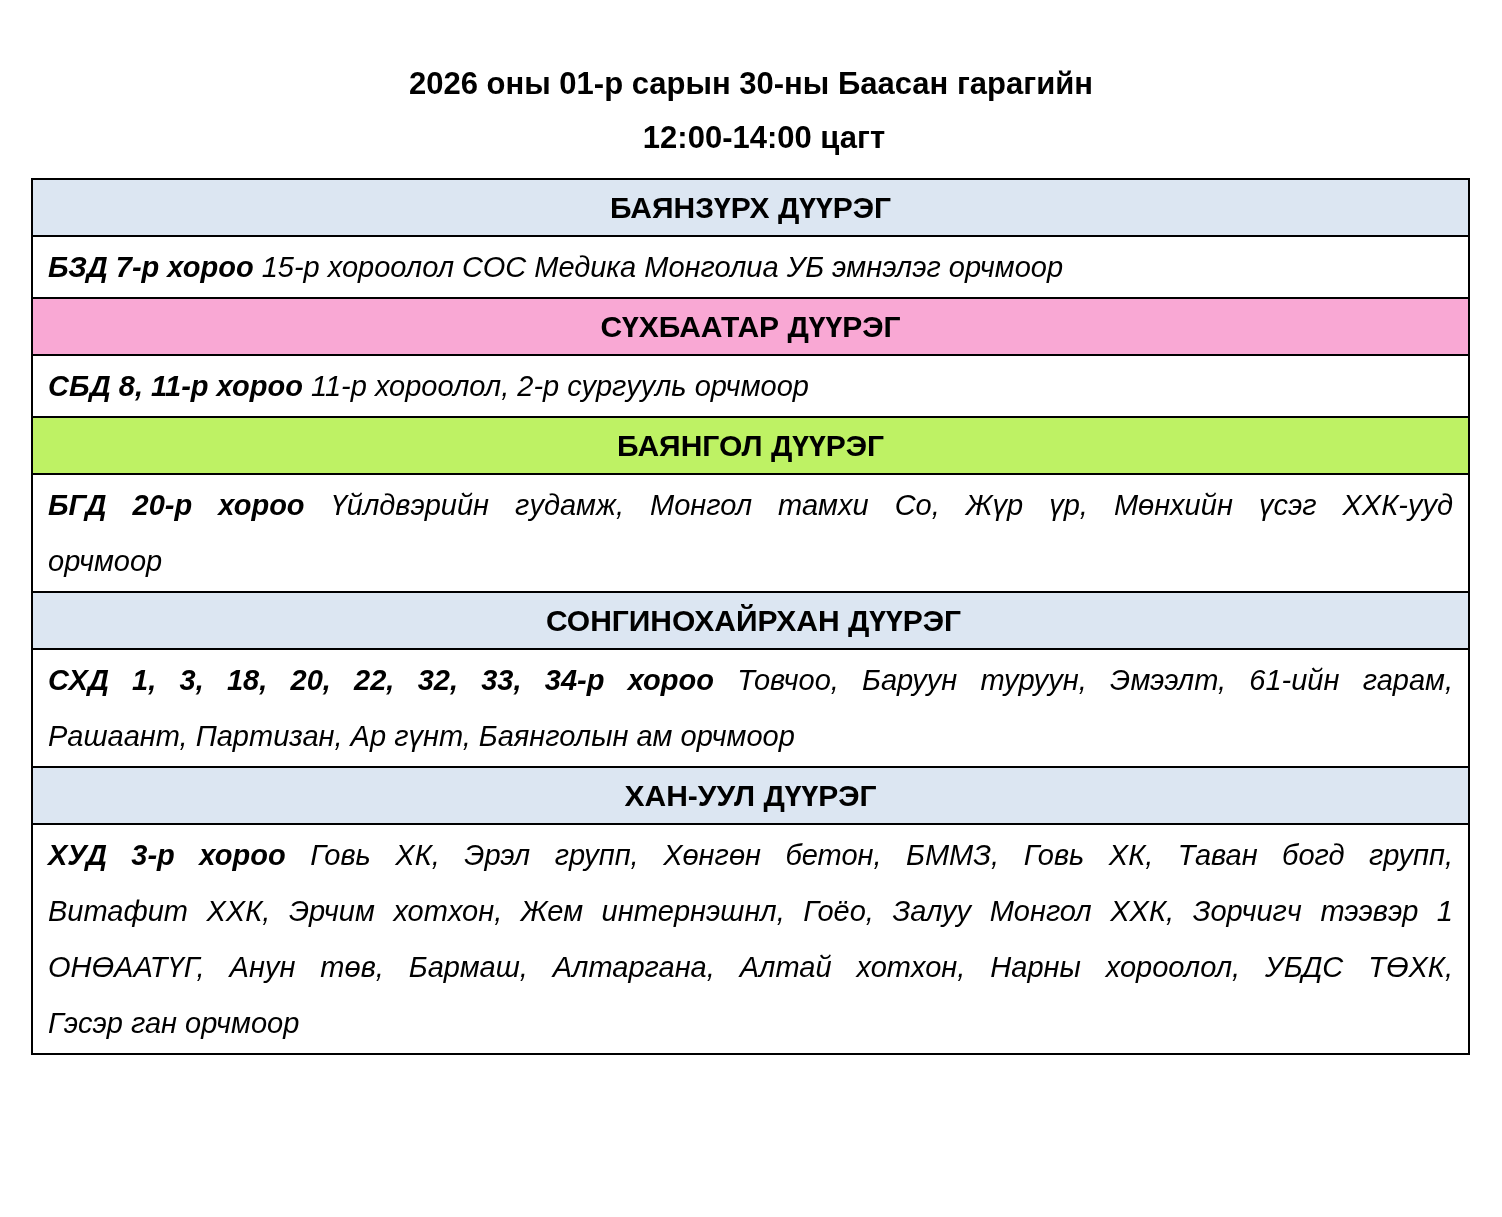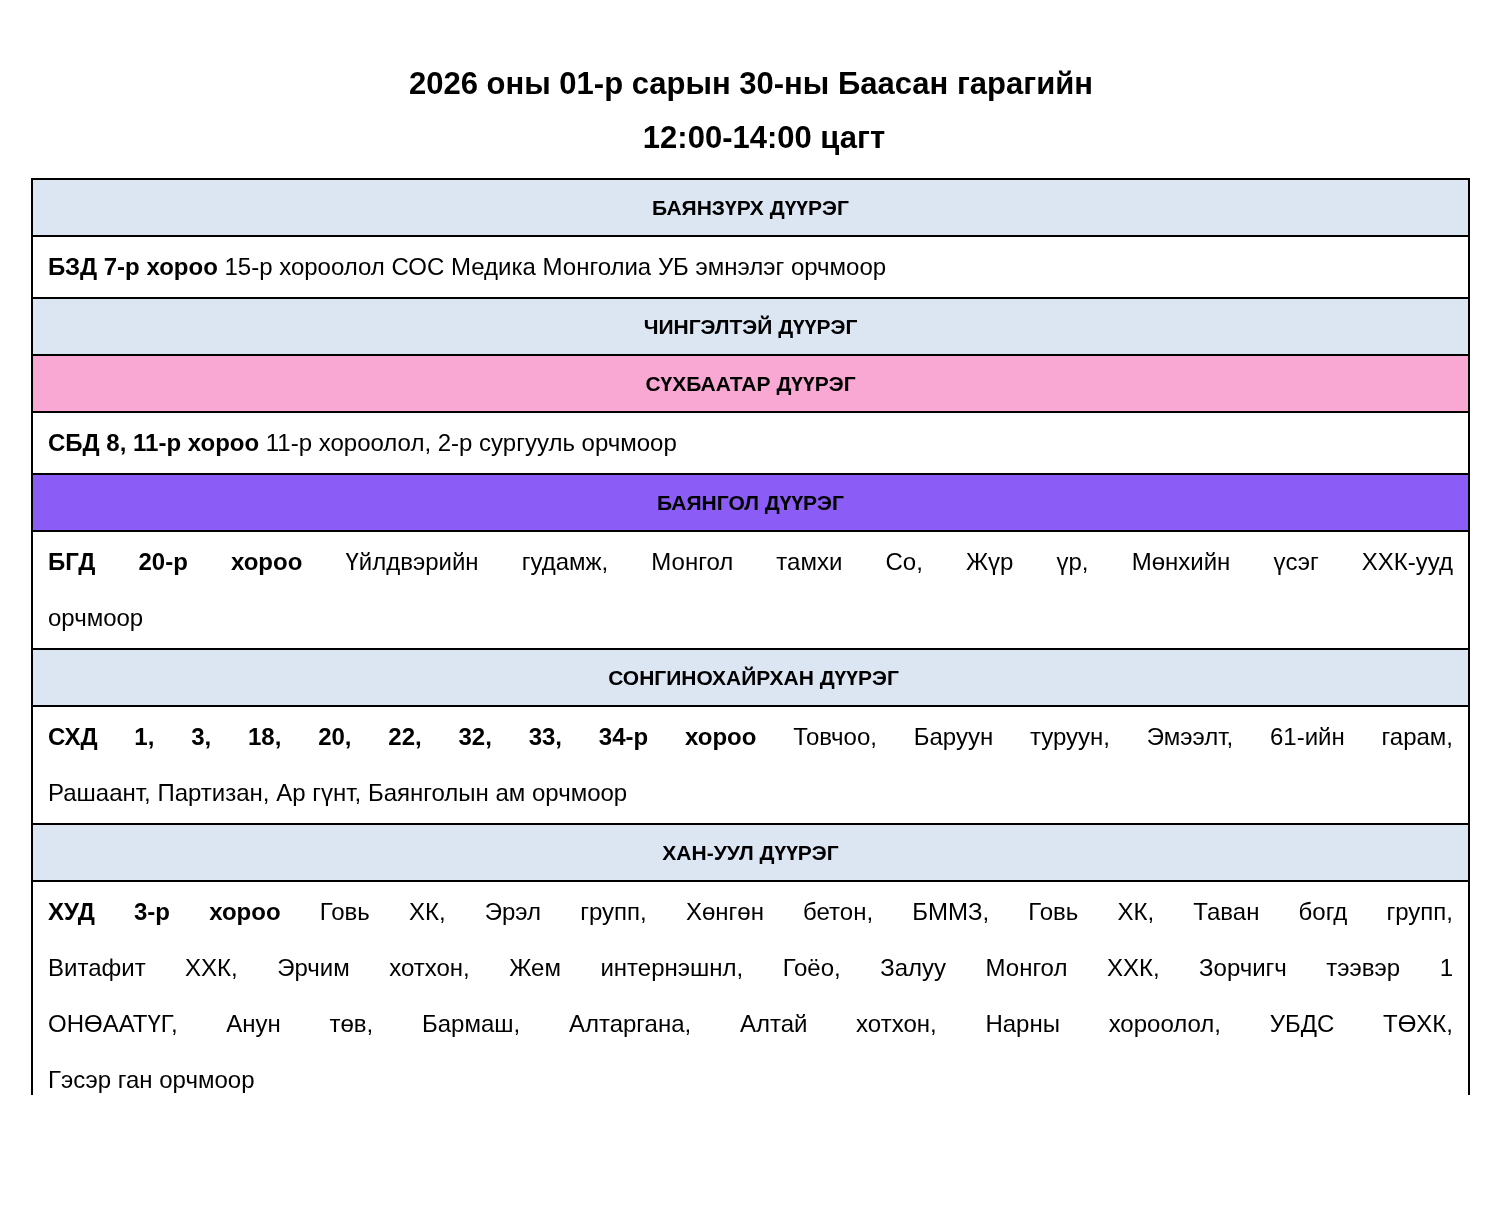--- a/index.html
+++ b/index.html
@@ -37,29 +37,30 @@
   .schedule-table {
     margin: 22px 31px 0 31px;
     width: 1439px;
     box-sizing: border-box;
     border: 2px solid #000000;
   }
   .hrow {
     background: #dce6f2;
     text-align: center;
     font-weight: bold;
-    font-size: 21px;
+    font-size: 30px;
     line-height: 55px;
     height: 55px;
     overflow: hidden;
   }
   .brow {
     background: #ffffff;
     padding: 2px 15px;
-    font-size: 24px;
+    font-size: 29px;
+    font-style: italic;
   }
   .schedule-table > div + div {
     border-top: 2px solid #000000;
   }
   .line {
     line-height: 56px;
     text-align: justify;
     text-align-last: justify;
     white-space: nowrap;
   }
@@ -76,26 +77,25 @@
 <body>
 
 <div class="page">
   <div class="doc-title">2026 оны 01-р сарын 30-ны Баасан гарагийн</div>
   <div class="doc-subtitle">12:00-14:00 цагт</div>
   <div class="schedule-table" id="schedule-table">
       <div class="hrow" style="background: rgb(220, 230, 242);"><span>БАЯНЗҮРХ ДҮҮРЭГ</span></div>
       <div class="brow">
         <div class="line last"><span class="khoroo">БЗД 7-р хороо</span> <span>15-р хороолол СОС Медика Монголиа УБ эмнэлэг орчмоор</span></div>
       </div>
-      <div class="hrow" style="background: rgb(220, 230, 242);"><span>ЧИНГЭЛТЭЙ ДҮҮРЭГ</span></div>
       <div class="hrow" style="background: #f9a8d4;"><span>СҮХБААТАР ДҮҮРЭГ</span></div>
       <div class="brow">
         <div class="line last"><span class="khoroo">СБД 8, 11-р хороо</span> <span>11-р хороолол, 2-р сургууль орчмоор</span></div>
       </div>
-      <div class="hrow" style="background: #8b5cf6;"><span>БАЯНГОЛ ДҮҮРЭГ</span></div>
+      <div class="hrow" style="background: #bef264;"><span>БАЯНГОЛ ДҮҮРЭГ</span></div>
       <div class="brow">
         <div class="line"><span class="khoroo">БГД 20-р хороо</span> <span>Үйлдвэрийн гудамж, Монгол тамхи Со, Жүр үр, Мөнхийн үсэг ХХК-ууд</span></div>
         <div class="line last"><span>орчмоор</span></div>
       </div>
       <div class="hrow" style="background: rgb(220, 230, 242); padding-left: 6px;"><span>СОНГИНОХАЙРХАН ДҮҮРЭГ</span></div>
       <div class="brow">
         <div class="line"><span class="khoroo">СХД 1, 3, 18, 20, 22, 32, 33, 34-р хороо</span> <span>Товчоо, Баруун туруун, Эмээлт, 61-ийн гарам,</span></div>
         <div class="line last"><span>Рашаант, Партизан, Ар гүнт, Баянголын ам орчмоор</span></div>
       </div>
       <div class="hrow" style="background: rgb(220, 230, 242);"><span>ХАН-УУЛ ДҮҮРЭГ</span></div>

